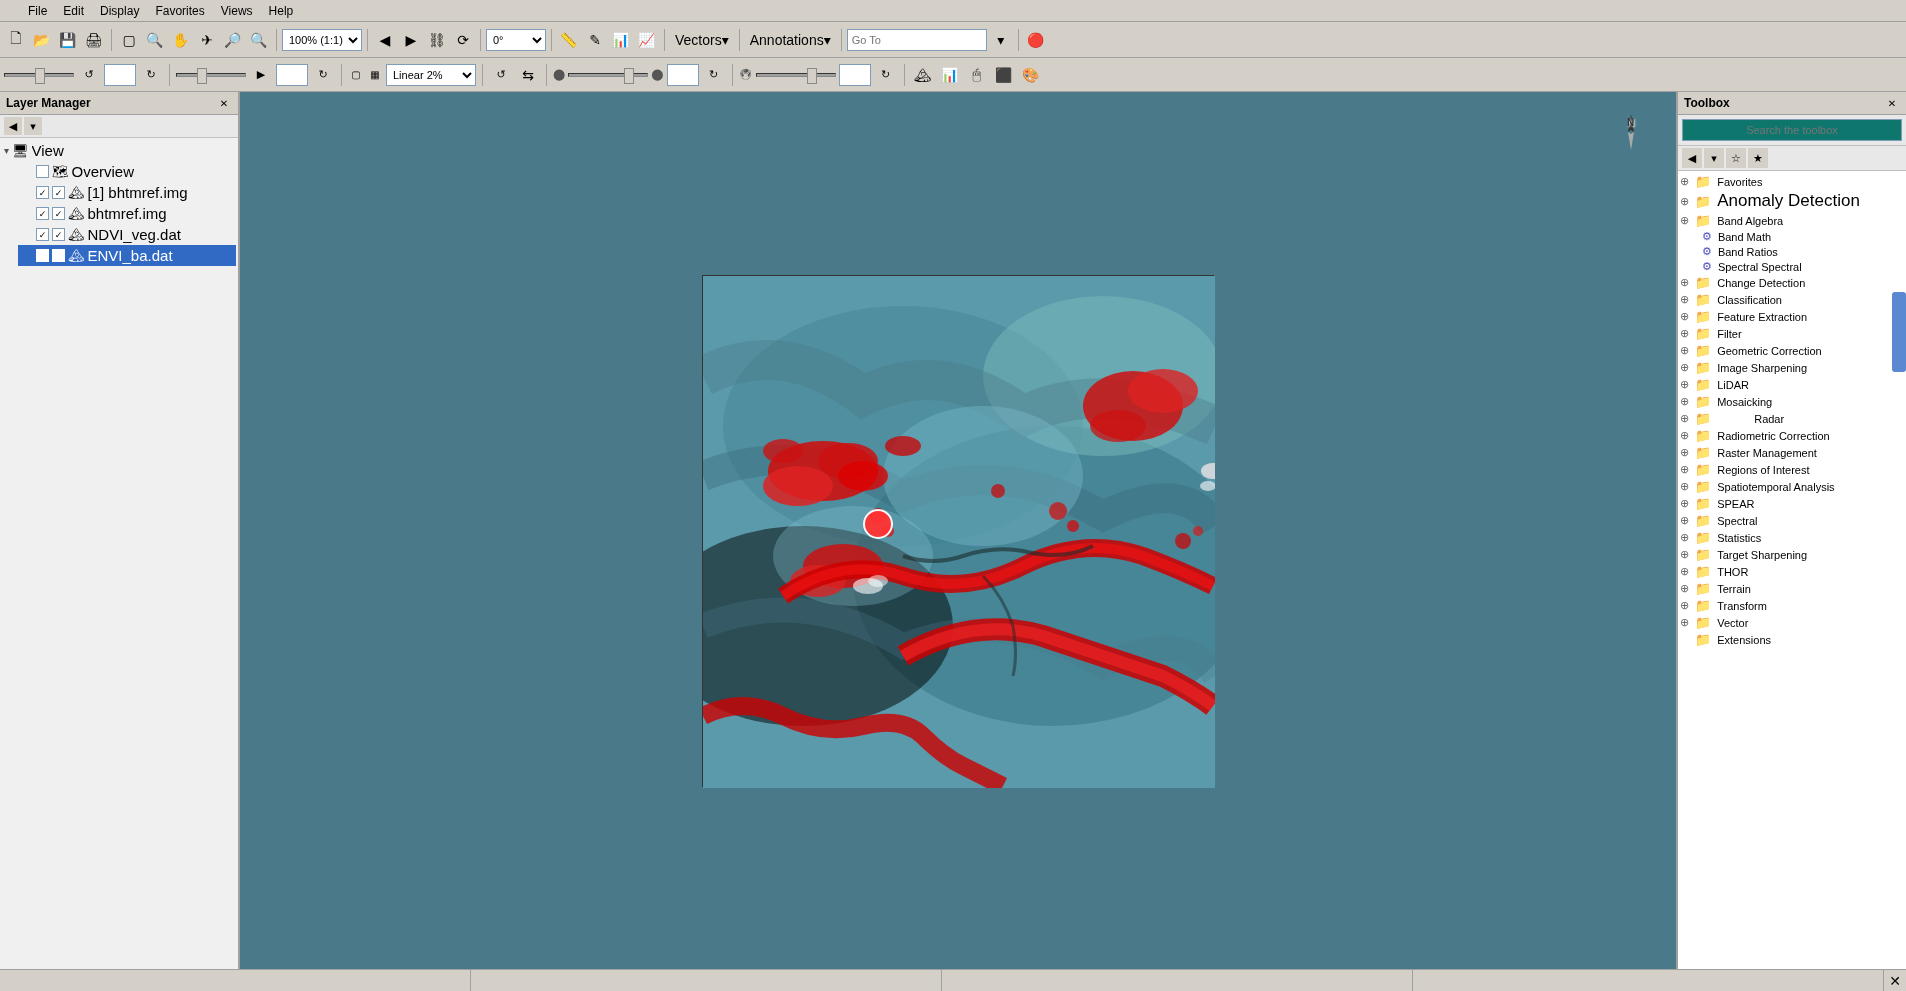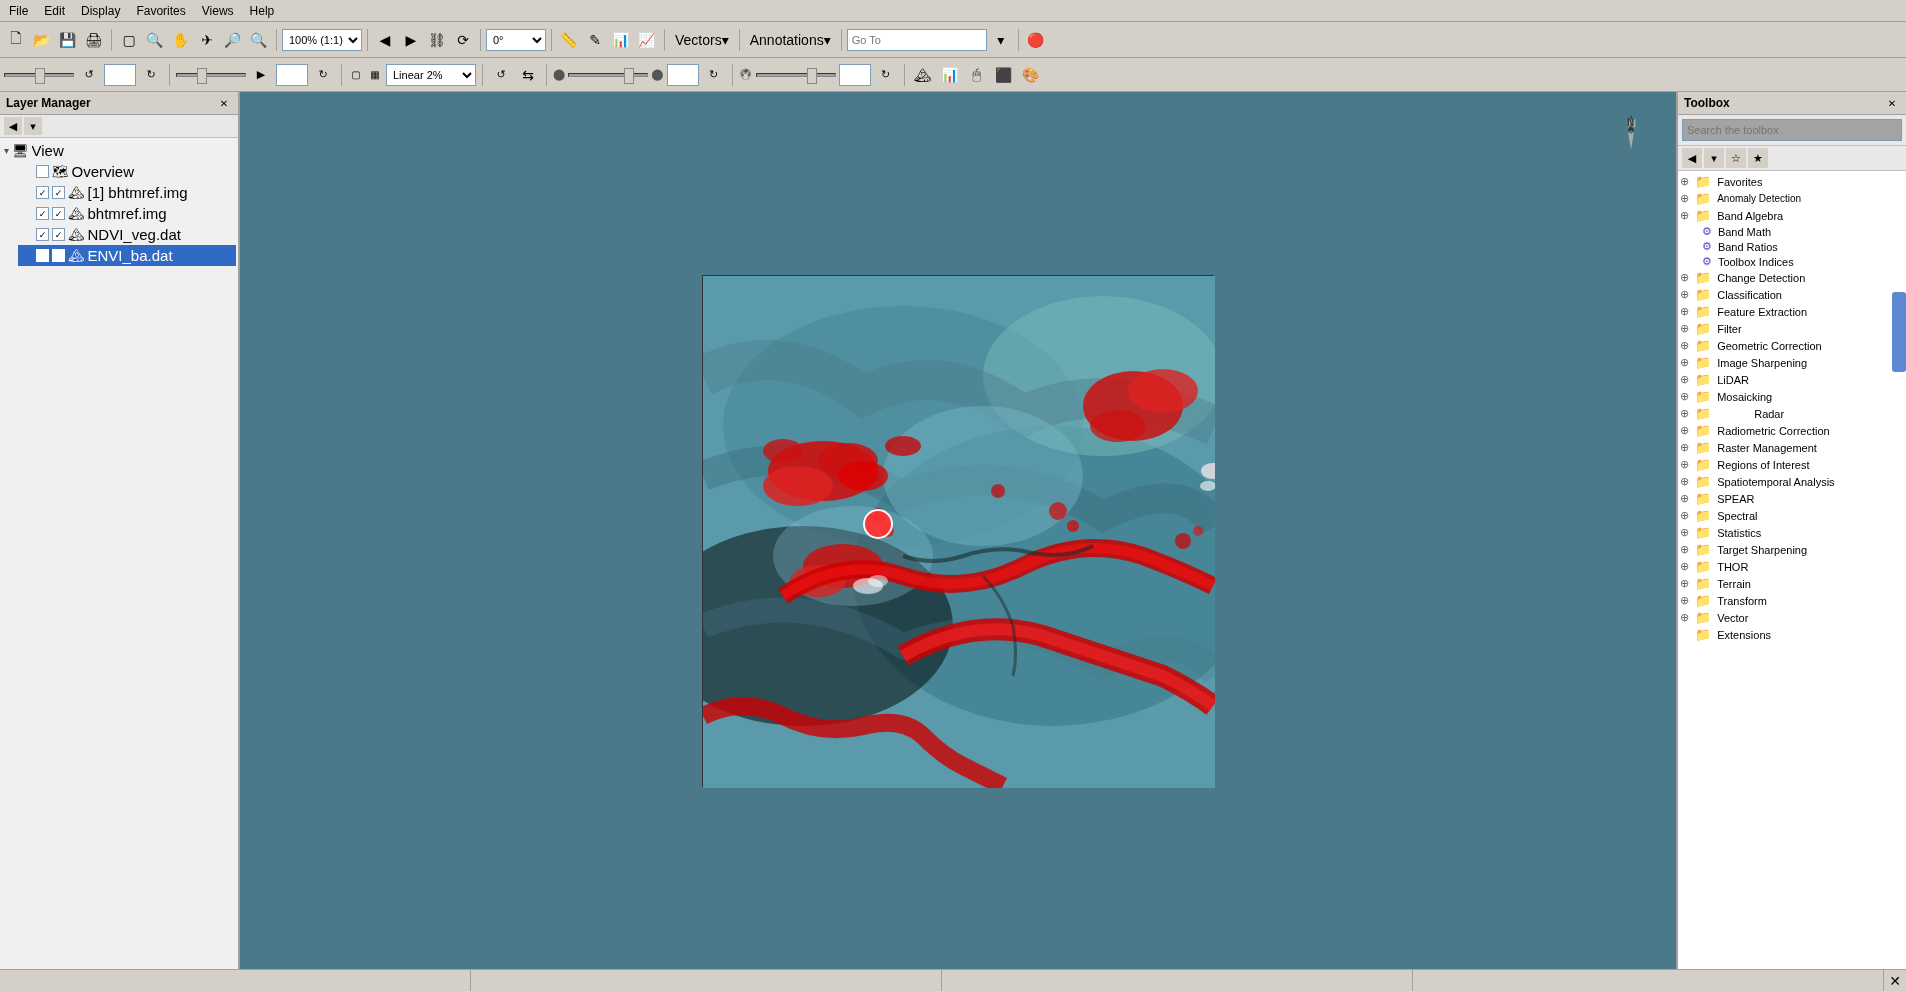--- a/index.html
+++ b/index.html
@@ -4,21 +4,21 @@
   <style>
     * { box-sizing: border-box; margin: 0; padding: 0; }
     body { font-family: 'Arial', sans-serif; font-size: 12px; background: #d4d0c8; overflow: hidden; width: 1906px; height: 991px; }
 
     
     .menu-bar {
       background: #d4d0c8;
       height: 22px;
       display: flex;
       align-items: center;
-      padding: 0 1px;
+      padding: 0 20px;
       border-bottom: 1px solid #a0a0a0;
     }
     .menu-item {
       padding: 2px 8px;
       cursor: pointer;
       font-size: 12px;
     }
 
     
     .toolbar {
@@ -161,21 +161,22 @@
       padding: 4px;
       background: #e8e8e8;
       border-bottom: 1px solid #c0c0c0;
     }
     .toolbox-search input {
       width: 100%;
       height: 22px;
       border: 1px solid #7f9db9;
       padding: 0 4px;
       font-size: 11px;
-      background: #a3a3a3;
+      background: #0f766e;
+      text-align: center;
     }
     .toolbox-toolbar {
       display: flex;
       align-items: center;
       padding: 2px 4px;
       gap: 2px;
       background: #e8e8e8;
       border-bottom: 1px solid #c0c0c0;
     }
     .toolbox-tree {
@@ -512,38 +513,38 @@
     </div>
     <div class="toolbox-tree" id="toolbox-tree">
     <div class="tb-item" style="padding-left: 0px;">
           <span class="tb-plus" style="color: rgb(102, 102, 102); font-size: 11px;">⊕</span>
           <span style="font-size: 13px; margin-right: 3px;">📁</span>
           <span style="font-size: 11px;">Favorites</span>
         </div>
         <div class="tb-item" style="padding-left: 0px;">
           <span class="tb-plus" style="color: rgb(102, 102, 102); font-size: 11px;">⊕</span>
           <span style="font-size: 13px; margin-right: 3px;">📁</span>
-          <span style="font-size: 10px;">Anomaly Detection</span>
+          <span style="font-size: 17px;">Anomaly Detection</span>
         </div>
         <div class="tb-item" style="padding-left: 0px;">
           <span class="tb-plus" style="color: rgb(102, 102, 102); font-size: 11px;">⊕</span>
           <span style="font-size: 13px; margin-right: 3px;">📁</span>
           <span style="font-size: 11px;">Band Algebra</span>
         </div>
         <div class="tb-item" style="padding-left: 22px;">
           <span class="tb-tool-icon" style="margin-right: 3px;">⚙</span>
           <span style="font-size: 11px;">Band Math</span>
         </div>
         <div class="tb-item" style="padding-left: 22px;">
           <span class="tb-tool-icon" style="margin-right: 3px;">⚙</span>
           <span style="font-size: 11px;">Band Ratios</span>
         </div>
         <div class="tb-item" style="padding-left: 22px;">
           <span class="tb-tool-icon" style="margin-right: 3px;">⚙</span>
-          <span style="font-size: 11px;">Toolbox Indices</span>
+          <span style="font-size: 11px;">Spectral Spectral</span>
         </div>
         <div class="tb-item" style="padding-left: 0px;">
           <span class="tb-plus" style="color: rgb(102, 102, 102); font-size: 11px;">⊕</span>
           <span style="font-size: 13px; margin-right: 3px;">📁</span>
           <span style="font-size: 11px;">Change Detection</span>
         </div>
         <div class="tb-item" style="padding-left: 0px;">
           <span class="tb-plus" style="color: rgb(102, 102, 102); font-size: 11px;">⊕</span>
           <span style="font-size: 13px; margin-right: 3px;">📁</span>
           <span style="font-size: 11px;">Classification</span>

